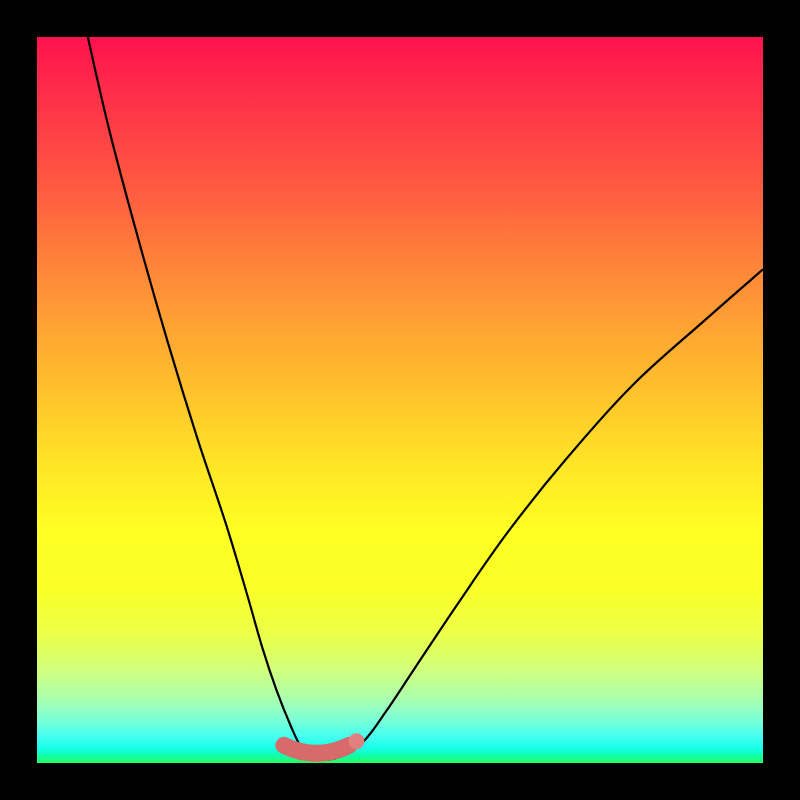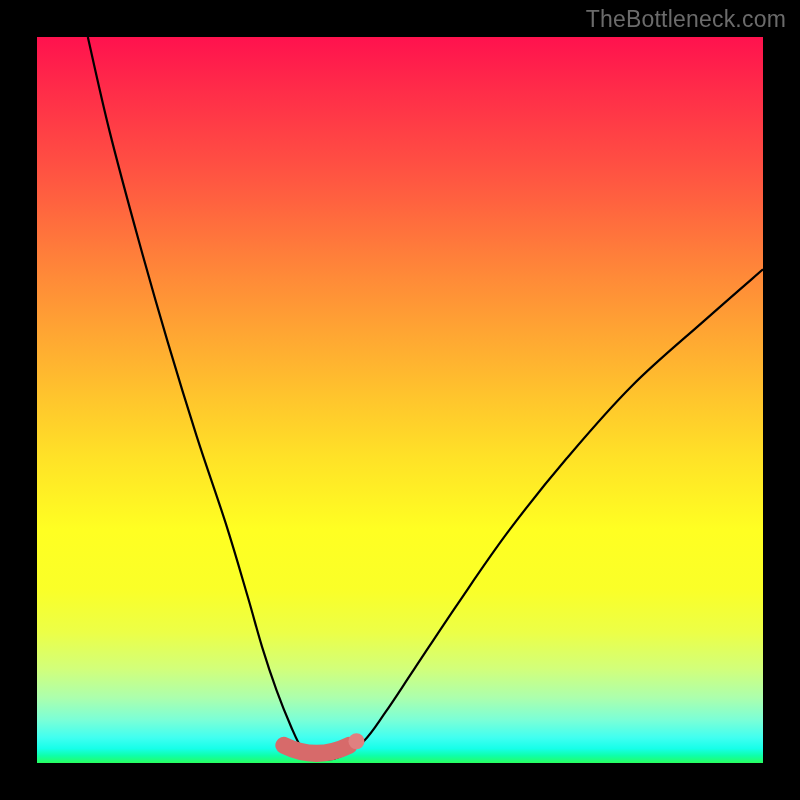--- a/index.html
+++ b/index.html
@@ -77,21 +77,20 @@
   .pink-dot {
     fill: #e08080;
     stroke: none;
   }
 </style>
 </head>
 <body>
 
 <div class="frame">
 
-  <div class="watermark">TheBottleneck.com</div>
 
   <div class="plot-area">
     <svg class="curve" viewBox="0 0 726 726" preserveAspectRatio="none">
 
       <path class="curve-path" d="M 50.82000000000001 0 C 54.74040000000001 16.9884, 63.45240000000001 57.7896, 72.60000000000001 94.38 C 81.7476 130.97039999999998, 91.18560000000002 165.38279999999997, 101.64000000000001 203.27999999999997 C 112.09440000000001 241.17719999999997, 120.22560000000001 269.6364, 130.68 304.92 C 141.1344 340.20360000000005, 149.2656 366.63, 159.72 399.3 C 170.1744 431.97, 179.6124 457.6704, 188.76000000000002 486.41999999999996 C 197.90760000000003 515.1696, 204.006 536.8044, 210.54 559.02 C 217.07399999999998 581.2356, 219.8328 592.8516000000001, 225.06 609.84 C 230.2872 626.8284, 234.3528 639.0251999999999, 239.58 653.4 C 244.80720000000002 667.7748, 249.5262 679.2456000000001, 254.1 689.7 C 258.67379999999997 700.1544, 261.06960000000004 706.2528, 264.99 711.48 C 268.9104 716.7072000000001, 271.3062 716.7798, 275.88 718.74 C 280.4538 720.7002, 285.17280000000005 722.37, 290.40000000000003 722.37 C 295.6272 722.37, 298.386 722.0070000000001, 304.92 718.74 C 311.454 715.473, 318.8592 712.0608000000001, 326.7 704.22 C 334.5408 696.3792, 339.33239999999995 688.2479999999999, 348.47999999999996 675.18 C 357.6276 662.112, 364.45200000000006 651.222, 377.52000000000004 631.62 C 390.588 612.018, 404.09159999999997 591.1092, 421.08 566.28 C 438.0684 541.4508, 452.298 519.816, 471.90000000000003 493.68 C 491.50200000000007 467.544, 507.7644 447.216, 529.98 421.08 C 552.1956 394.94399999999996, 570.4907999999999 373.3092, 595.3199999999999 348.47999999999996 C 620.1492 323.65079999999995, 644.3976 304.04879999999997, 667.9200000000001 283.14 C 691.4424000000001 262.2312, 715.5456 241.46759999999995, 726 232.31999999999994"></path>
 
       <path class="flat-band" d="M 246.84000000000003 708.37 Q 279.51 724.37 312.18 708.37"></path>
 
       <circle class="pink-dot" r="8" cx="319.44" cy="704.22"></circle>
     </svg>

